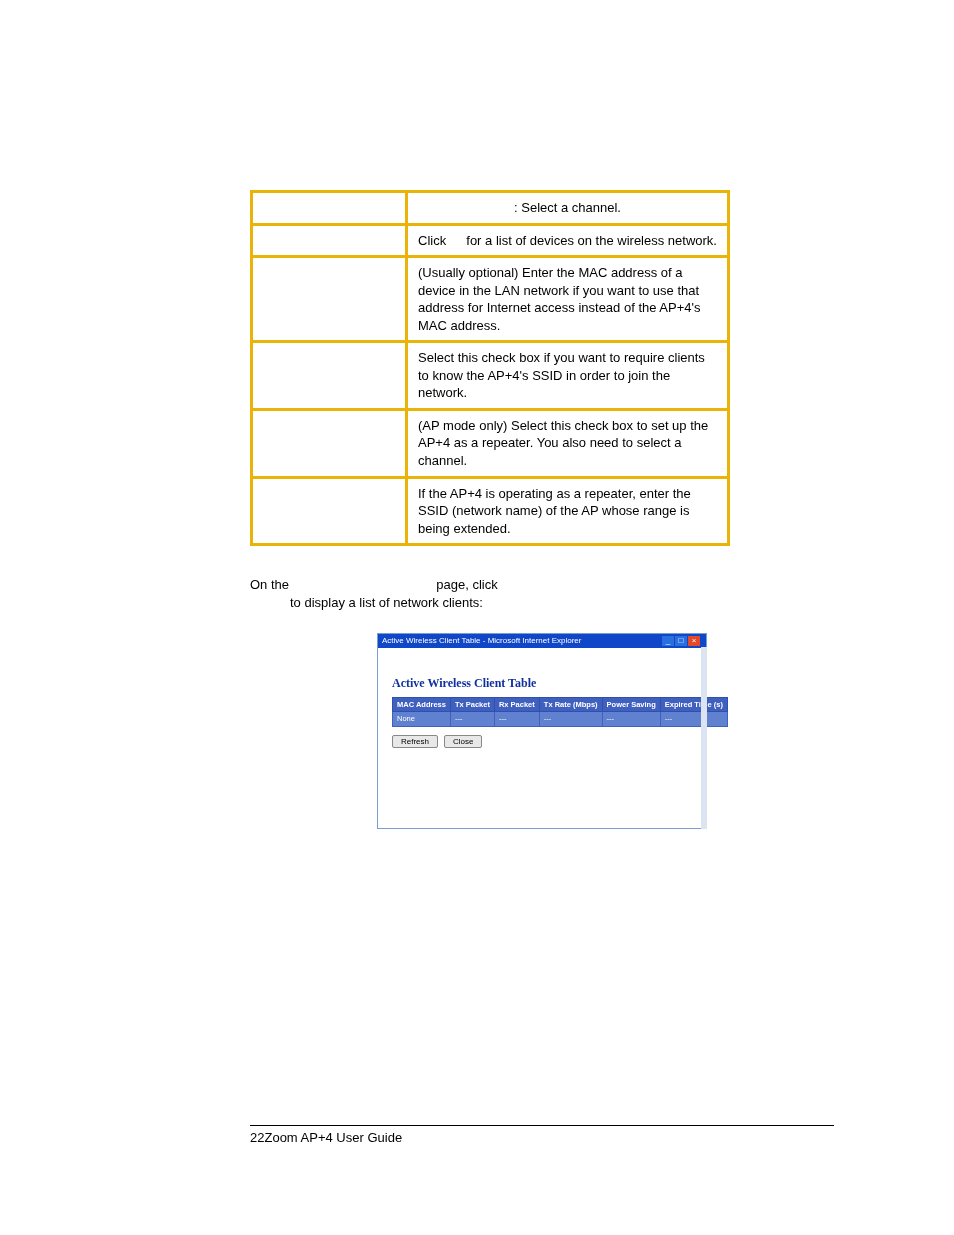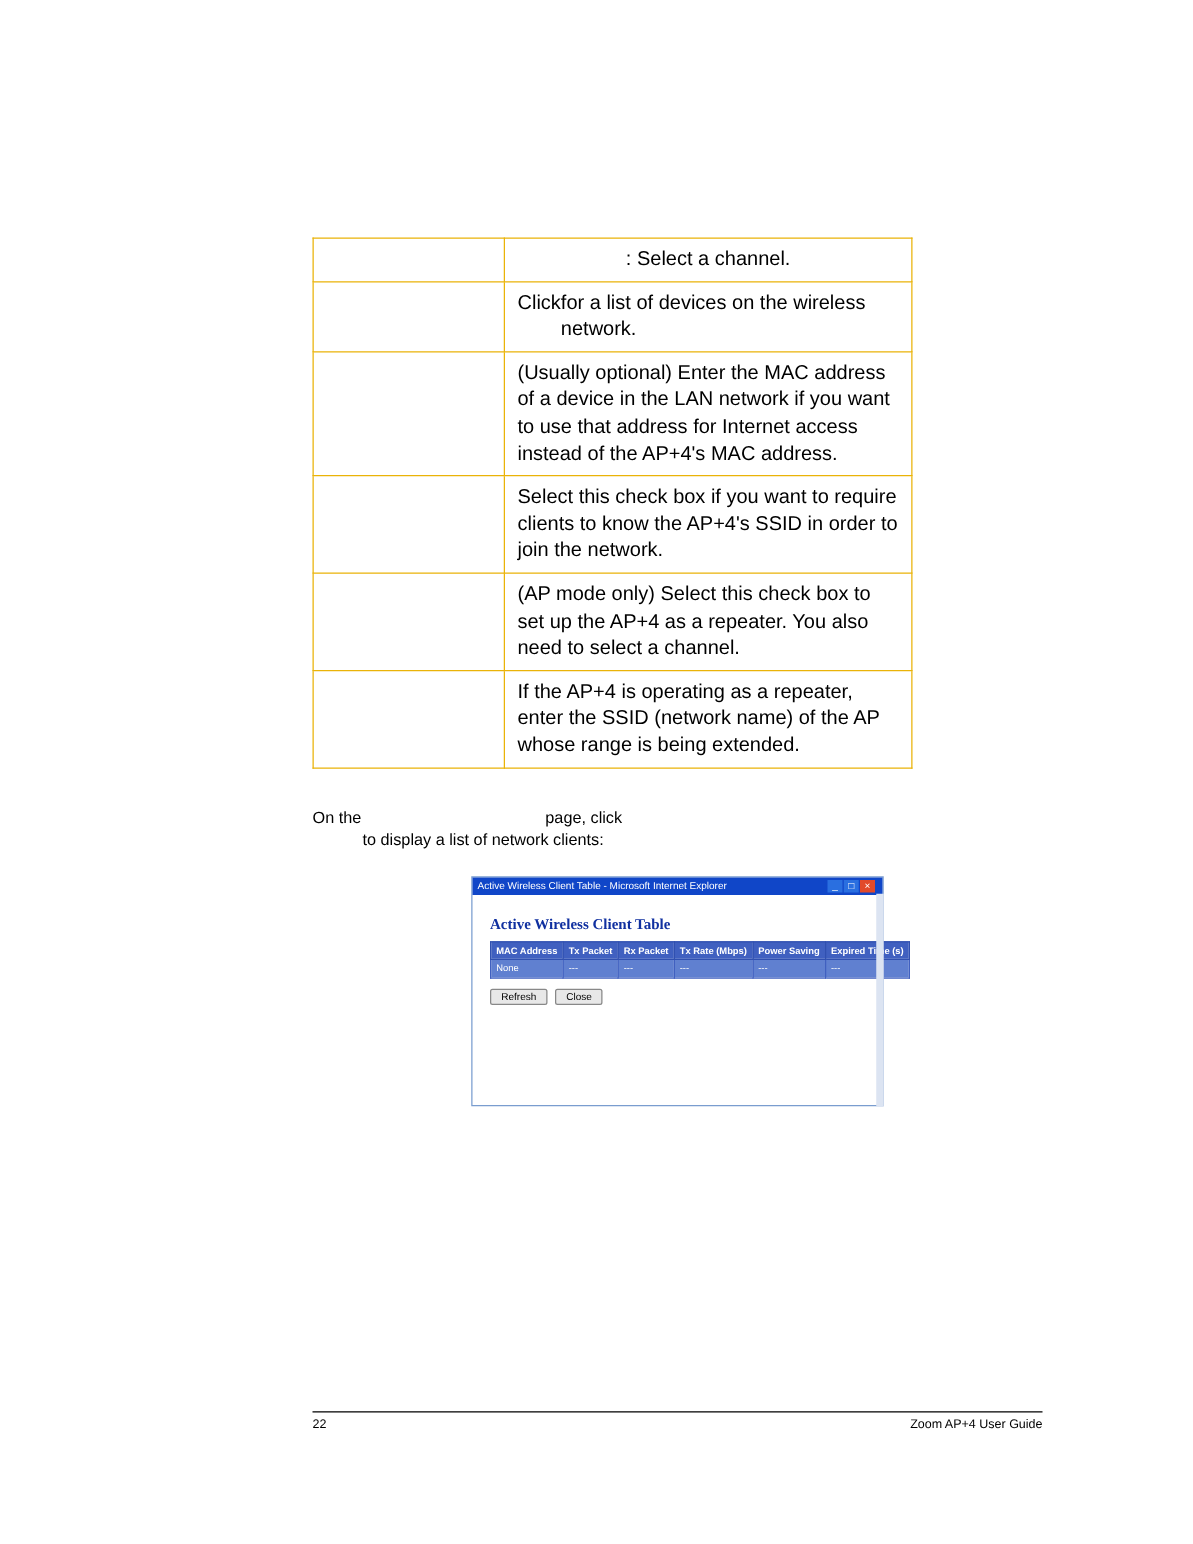--- a/index.html
+++ b/index.html
@@ -1,44 +1,44 @@
 <!DOCTYPE html>
 <html><head>
 <meta charset="utf-8">
 <style>
   html,body{margin:0;padding:0;background:#fff;}
   body{font-family:Arial,Helvetica,sans-serif;font-size:13px;color:#000;}
   .page{width:954px;height:1235px;box-sizing:border-box;padding:190px 120px 0 250px;position:relative;}
   .tbl{border-collapse:collapse;width:480px;margin:0 0 18px 0;}
-  .tbl td{border:1px solid #eab308;padding:6px 10px;vertical-align:top;font-size:16px;line-height:1.35;}
+  .tbl td{border:3px solid #eab308;padding:6px 10px;vertical-align:top;font-size:13px;line-height:1.35;}
   .tbl td.left{width:132px;}
   .tbl td.first{text-align:center;}
   .para{width:480px;font-size:13px;line-height:1.4;margin:0 0 22px 0;}
   .heading{width:480px;font-size:13px;line-height:1.4;margin:30px 0 6px 0;}
   .indent{margin-left:40px;}
   .shot{width:330px;margin:20px auto 0 auto;}
   .shot-frame{border:1px solid #7a9dcf;background:#fff;}
   .tb{height:14px;background:#1046c8;color:#fff;font-size:8px;display:flex;align-items:center;justify-content:space-between;padding:0 6px 0 4px;}
   .tb .wicons{display:flex;gap:1px;}
   .wicon{width:12px;height:10px;display:flex;align-items:center;justify-content:center;font-size:8px;color:#fff;}
   .wicon.min{background:#2a6fe0;}
   .wicon.max{background:#2a6fe0;}
   .wicon.cls{background:#e24a2a;}
-  .shot-body{padding:12px 14px 80px 14px;}
+  .shot-body{padding:24px 14px 80px 14px;}
   .shot-body h3{margin:4px 0 6px 0;color:#1030a0;font-family:"Times New Roman",serif;font-weight:bold;font-size:12px;}
   .shot-desc{font-size:7.2px;color:#333;line-height:1.25;margin-bottom:10px;}
   .grid{border-collapse:collapse;width:100%;font-size:7.5px;}
   .grid th{background:#4060c0;color:#fff;font-weight:bold;text-align:left;border:1px solid #3050b0;padding:2px 4px;white-space:nowrap;}
   .grid td{background:#6080d0;color:#fff;border:1px solid #4060c0;padding:2px 4px;height:10px;}
   .btns{margin-top:8px;display:flex;gap:6px;}
   .btn{font-size:8px;padding:1px 8px;border:1px solid #888;background:#e8e8e8;border-radius:2px;text-align:right;}
   .scrollbar{position:absolute;right:0;top:14px;bottom:0;width:6px;background:#dce4f2;}
   .footer{position:absolute;left:250px;right:120px;bottom:90px;}
   .hr{border:none;border-top:1.5px solid #000;margin:0 0 4px 0;}
-  .foot-line{display:flex;justify-content:space-between;font-size:10px;}
+  .foot-line{display:flex;font-size:13px;}
   .shot-wrap{position:relative;}
 </style>
 </head>
 <body>
 
 <div class="page">
 
   <table class="tbl">
     <tbody>
         <tr>

